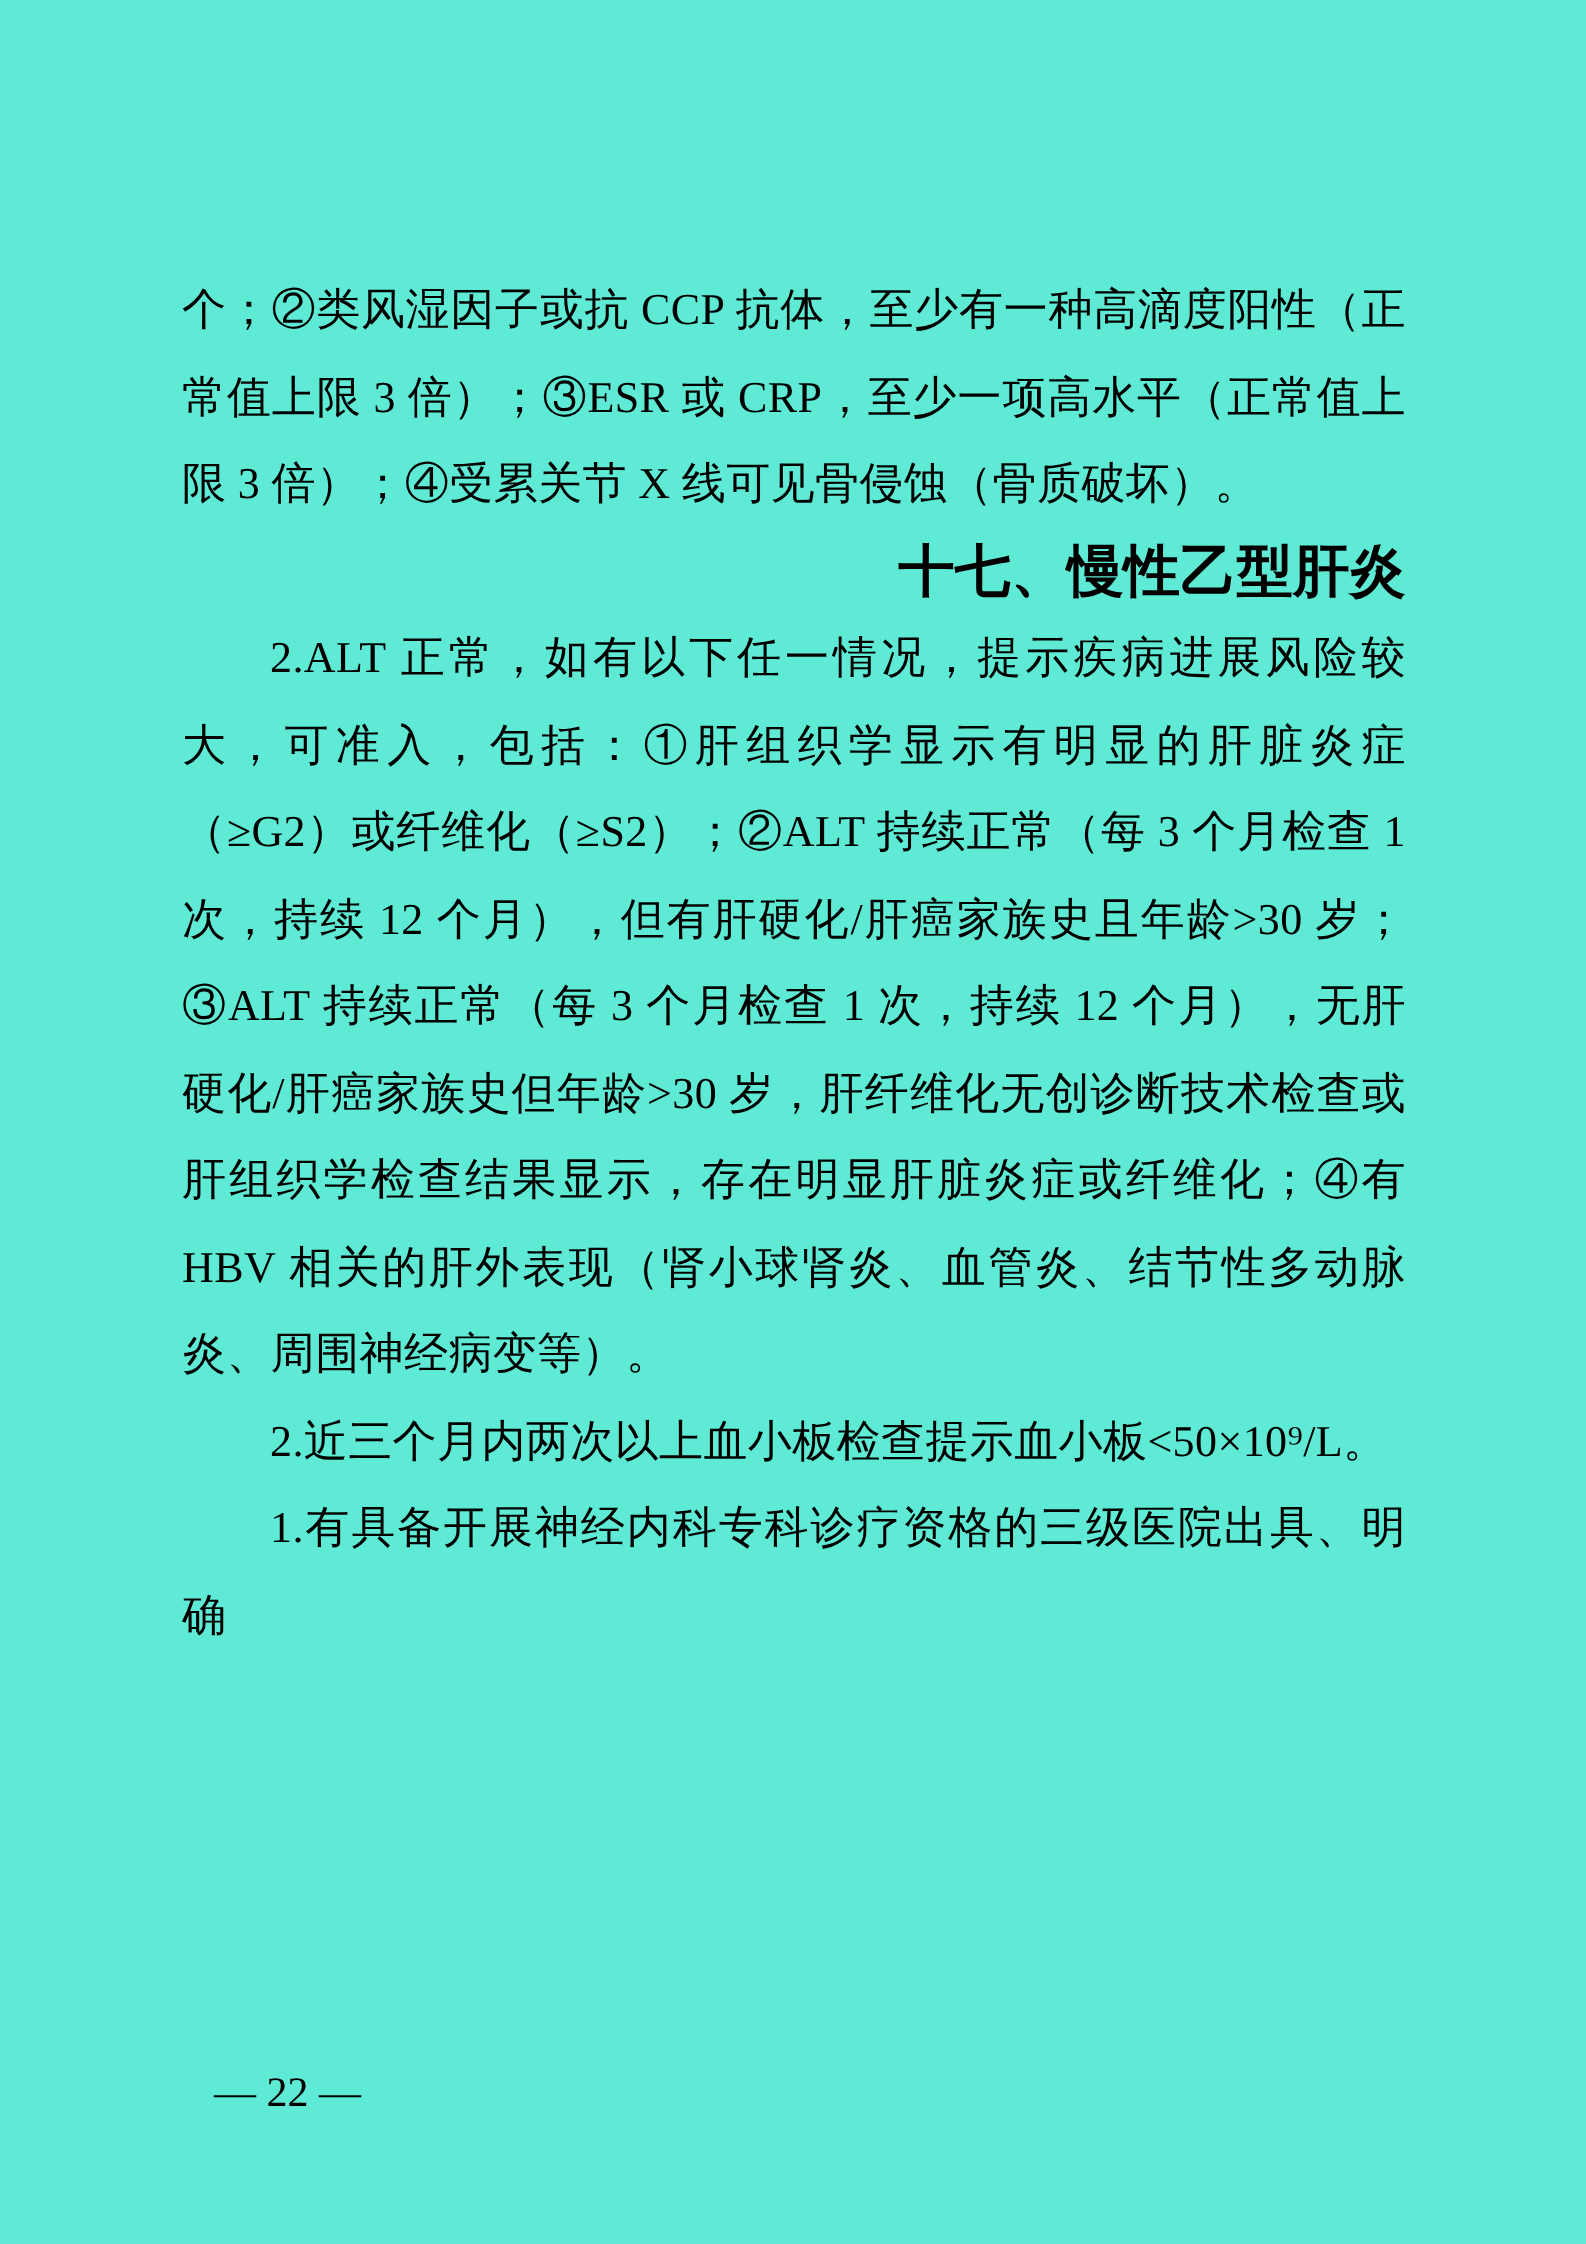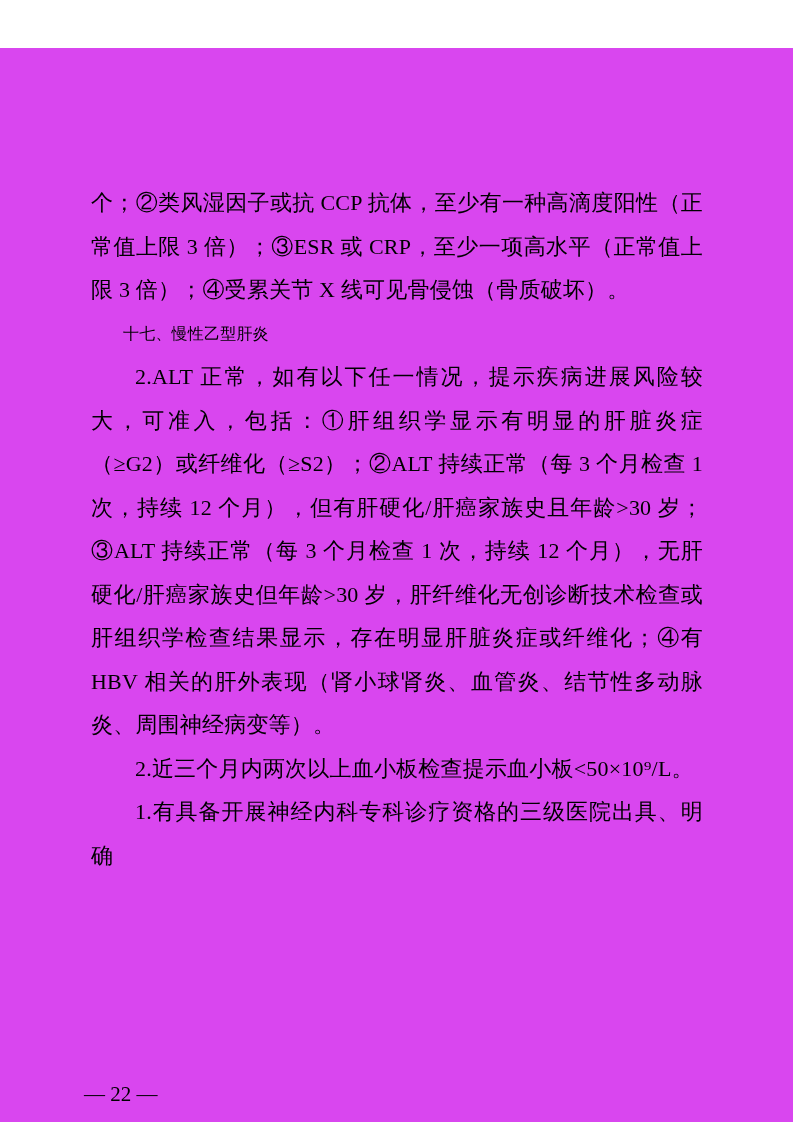--- a/index.html
+++ b/index.html
@@ -11,22 +11,21 @@
     width: 793px;
     height: 1122px;
     position: relative;
     overflow: hidden;
     color: #000000;
     font-family: "Liberation Serif", "DejaVu Serif", serif;
   }
   .page {
     position: absolute;
     inset: 0;
-    background: #d946ef;
-    margin-top: 48px;
+    background: #5eead4;
   }
   .content {
     position: absolute;
     top: 133px;
     left: 91px;
     width: 612px;
     font-size: 22px;
     line-height: 43.5px;
     text-align: justify;
     text-justify: inter-ideograph;
@@ -34,30 +33,30 @@
   }
   .para {
     margin: 0;
     text-indent: 2em;
   }
   .para.no-indent {
     text-indent: 0;
   }
   .heading {
     margin: 0;
-    font-size: 16px;
+    font-size: 28px;
     line-height: 43.5px;
-    font-weight: normal;
+    font-weight: bold;
     text-indent: 2em;
-    text-align: left;
+    text-align: right;
     font-family: "Liberation Sans", "DejaVu Sans", sans-serif;
   }
   .footer {
     position: absolute;
-    left: 84px;
+    left: 107px;
     top: 1031px;
     font-size: 21px;
     line-height: 30px;
     font-family: "Liberation Serif", "DejaVu Serif", serif;
     color: #000000;
   }
 </style>
 </head>
 <body>
 

